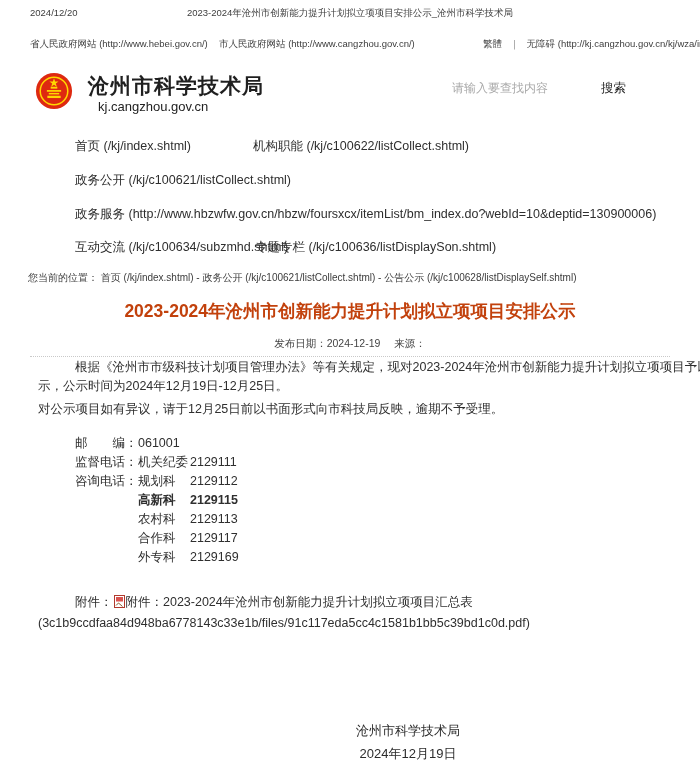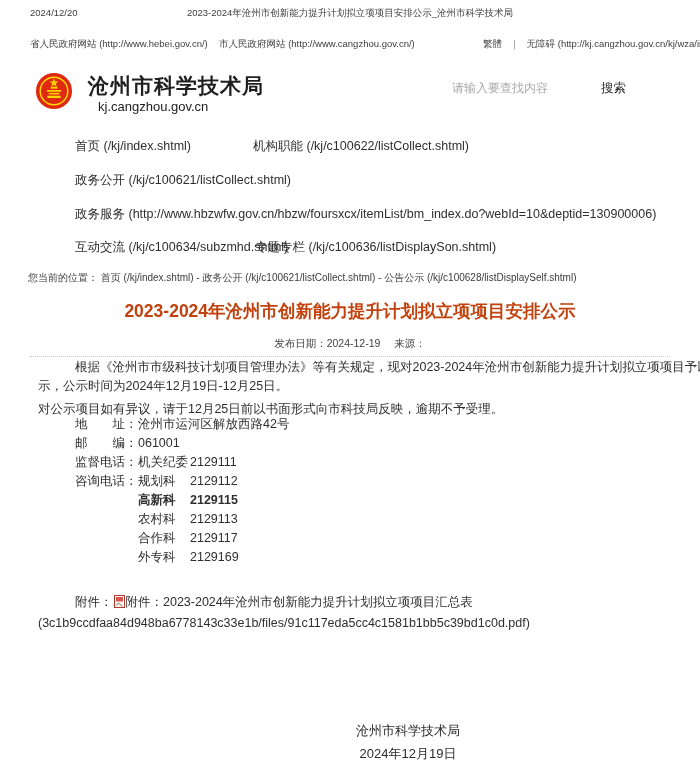--- a/index.html
+++ b/index.html
@@ -84,23 +84,20 @@
   <div class="abs meta" style="left:0;right:0;top:337px;">
     <span>发布日期：2024-12-19</span>
     <span>来源：</span>
   </div>
   <div class="abs dotline" style="left:30px;width:640px;top:356px;"></div>
 
   <div class="abs bline" style="left:75px;top:358px;">根据《沧州市市级科技计划项目管理办法》等有关规定，现对2023-2024年沧州市创新能力提升计划拟立项项目予以</div>
   <div class="abs bline" style="left:38px;top:377px;">示，公示时间为2024年12月19日-12月25日。</div>
   <div class="abs bline" style="left:38px;top:400px;">对公示项目如有异议，请于12月25日前以书面形式向市科技局反映，逾期不予受理。</div>
 
-  <div class="abs bline" style="left:75px;top:415px;">
-    <span class="cc1">地　　址：</span><span class="cc2">沧州市运河区解放西路42号</span><span></span>
-  </div>
   <div class="abs bline" style="left:75px;top:434px;">
     <span class="cc1">邮　　编：</span><span class="cc2">061001</span><span></span>
   </div>
   <div class="abs bline" style="left:75px;top:453px;">
     <span class="cc1">监督电话：</span><span class="cc2">机关纪委</span><span>2129111</span>
   </div>
   <div class="abs bline" style="left:75px;top:472px;">
     <span class="cc1">咨询电话：</span><span class="cc2">规划科</span><span>2129112</span>
   </div>
   <div class="abs bline" style="left:75px;top:491px;font-weight:bold;">

